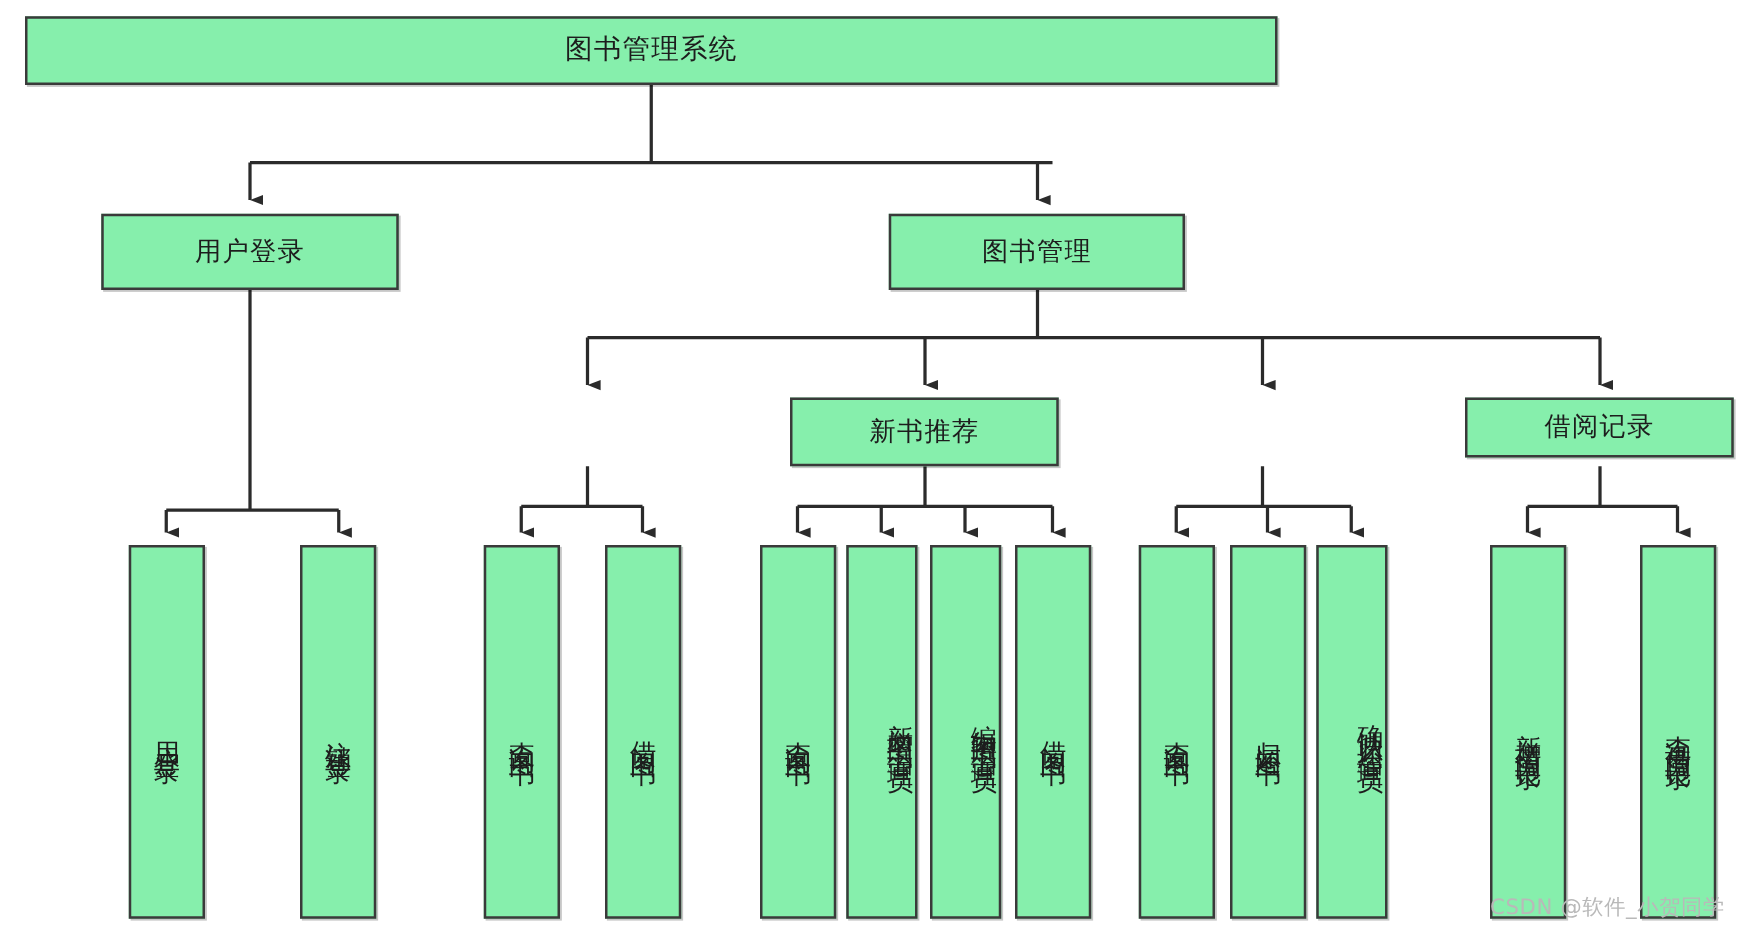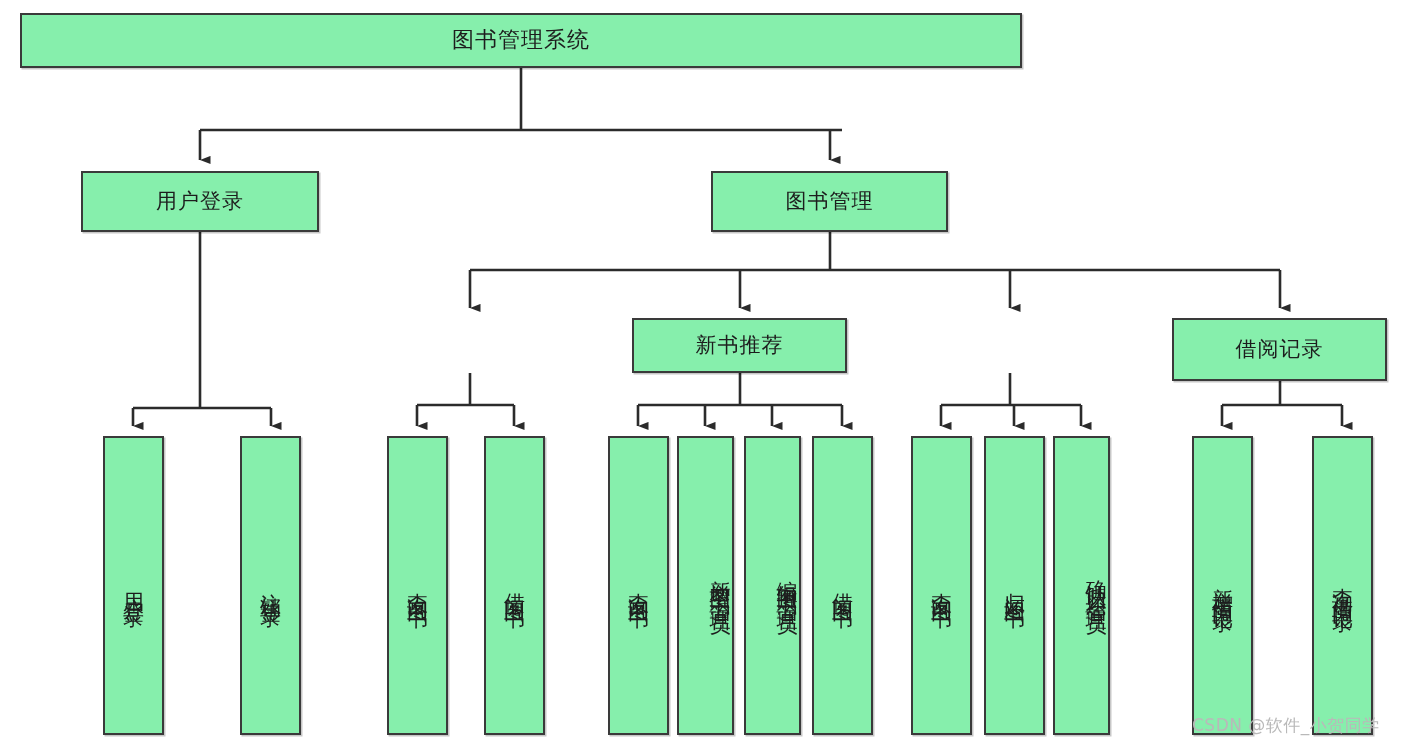--- a/index.html
+++ b/index.html
@@ -129,21 +129,21 @@
   <div class="node horiz root" style="left:20px; top:13px; width:1002px; height:55px;">图书管理系统</div>
 
   <div class="node horiz" style="left:81px; top:171px; width:238px; height:61px;">用户登录</div>
 
   <div class="node horiz" style="left:711px; top:171px; width:237px; height:61px;">图书管理</div>
 
 
   <div class="node horiz" style="left:632px; top:318px; width:215px; height:55px;">新书推荐</div>
 
 
-  <div class="node horiz" style="left:1172px; top:318px; width:215px; height:63px;">借阅记录</div>
+  <div class="node horiz" style="left:1172px; top:318px; width:215px; height:48px;">借阅记录</div>
 
   <div class="node vert midtext" style="left:103px; top:436px; width:61px; height:299px;">用户登录</div>
 
   <div class="node vert midtext" style="left:240px; top:436px; width:61px; height:299px;">注销登录</div>
 
   <div class="node vert midtext" style="left:387px; top:436px; width:61px; height:299px;">查询图书</div>
 
   <div class="node vert midtext" style="left:484px; top:436px; width:61px; height:299px;">借阅图书</div>
 
   <div class="node vert midtext" style="left:608px; top:436px; width:61px; height:299px;">查询图书</div>

